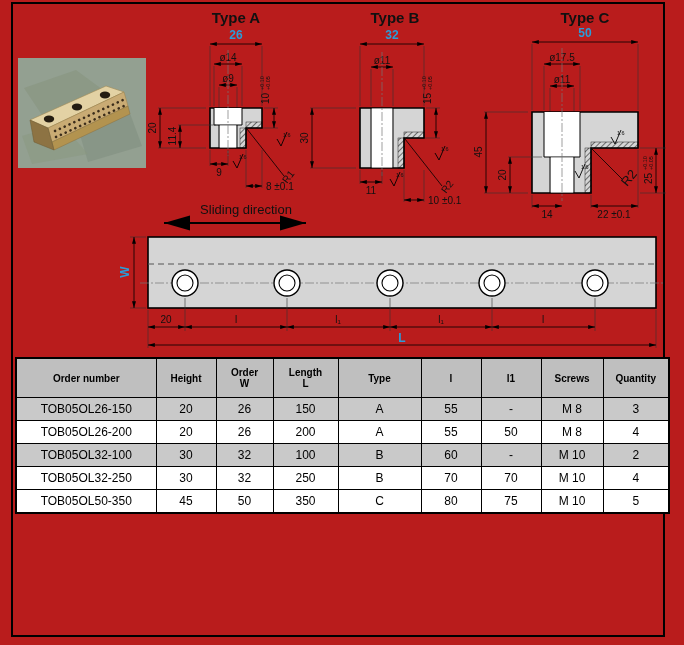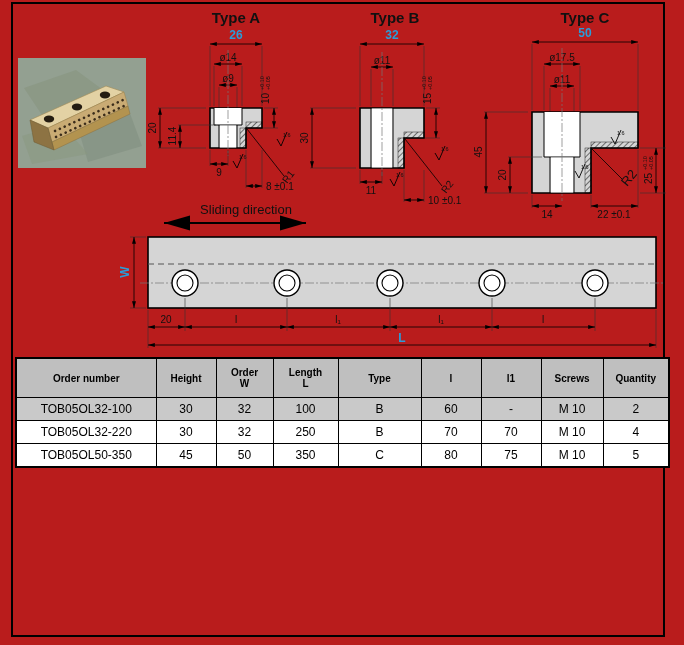--- a/index.html
+++ b/index.html
@@ -333,32 +333,54 @@
           <th>
               <div>Screws</div>
             </th>
           <th>
               <div>Quantity</div>
             </th>
         </tr>
       </thead>
       <tbody>
           <tr class="alt">
+      <td>TOB05OL26-150</td>
+      <td>20</td>
+      <td>26</td>
+      <td>150</td>
+      <td>A</td>
+      <td>55</td>
+      <td>-</td>
+      <td>M 8</td>
+      <td>3</td>
+    </tr>
+          <tr>
+      <td>TOB05OL26-200</td>
+      <td>20</td>
+      <td>26</td>
+      <td>200</td>
+      <td>A</td>
+      <td>55</td>
+      <td>50</td>
+      <td>M 8</td>
+      <td>4</td>
+    </tr>
+          <tr class="alt">
       <td>TOB05OL32-100</td>
       <td>30</td>
       <td>32</td>
       <td>100</td>
       <td>B</td>
       <td>60</td>
       <td>-</td>
       <td>M 10</td>
       <td>2</td>
     </tr>
           <tr>
-      <td>TOB05OL32-220</td>
+      <td>TOB05OL32-250</td>
       <td>30</td>
       <td>32</td>
       <td>250</td>
       <td>B</td>
       <td>70</td>
       <td>70</td>
       <td>M 10</td>
       <td>4</td>
     </tr>
           <tr>

